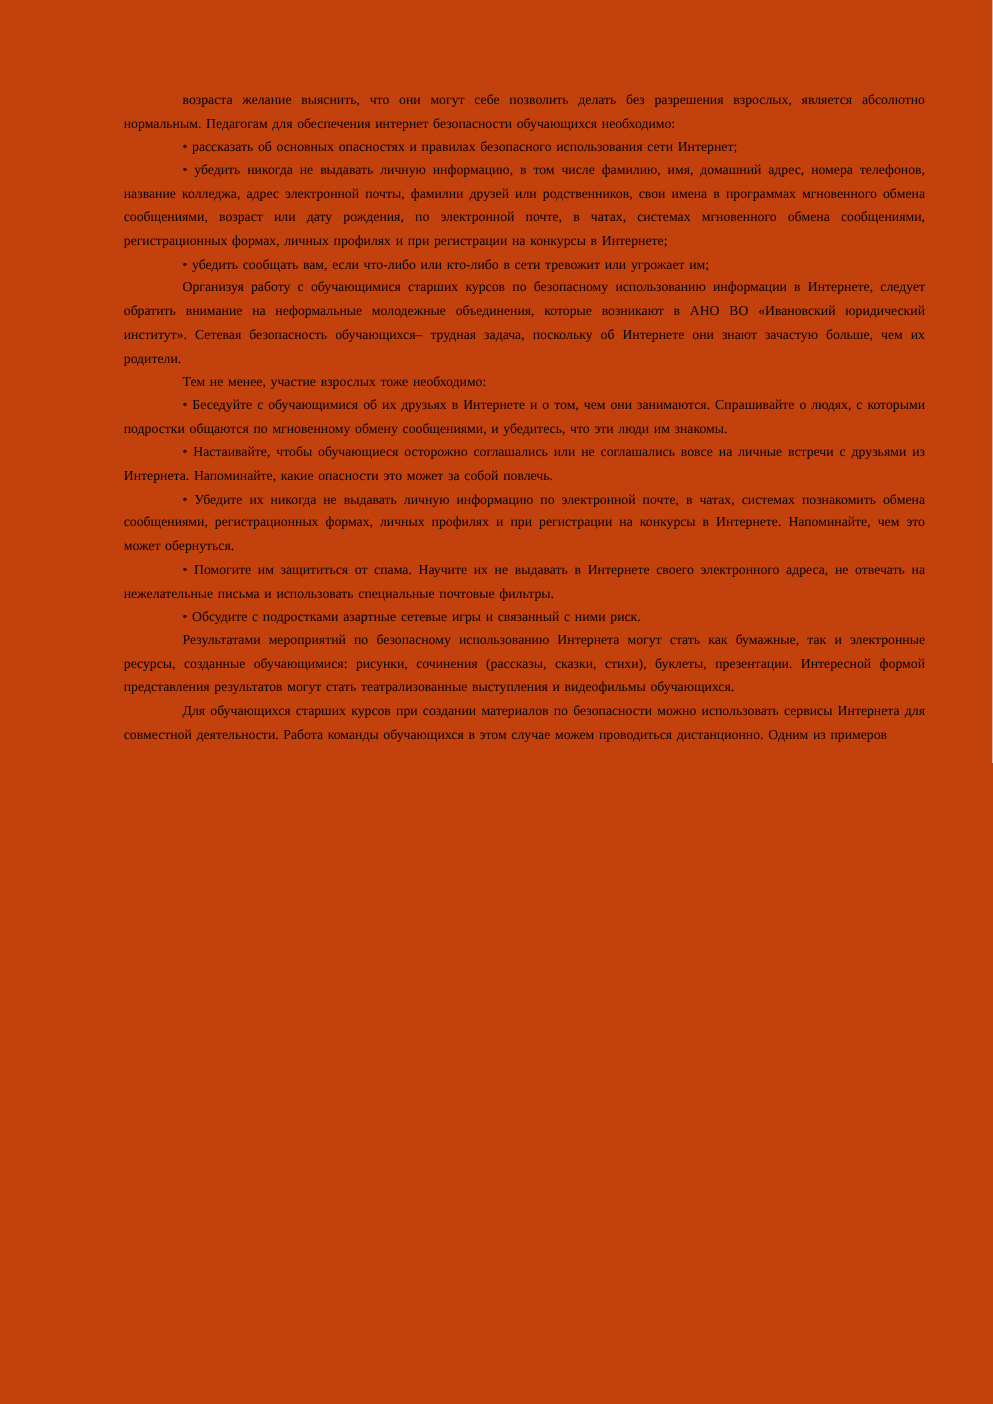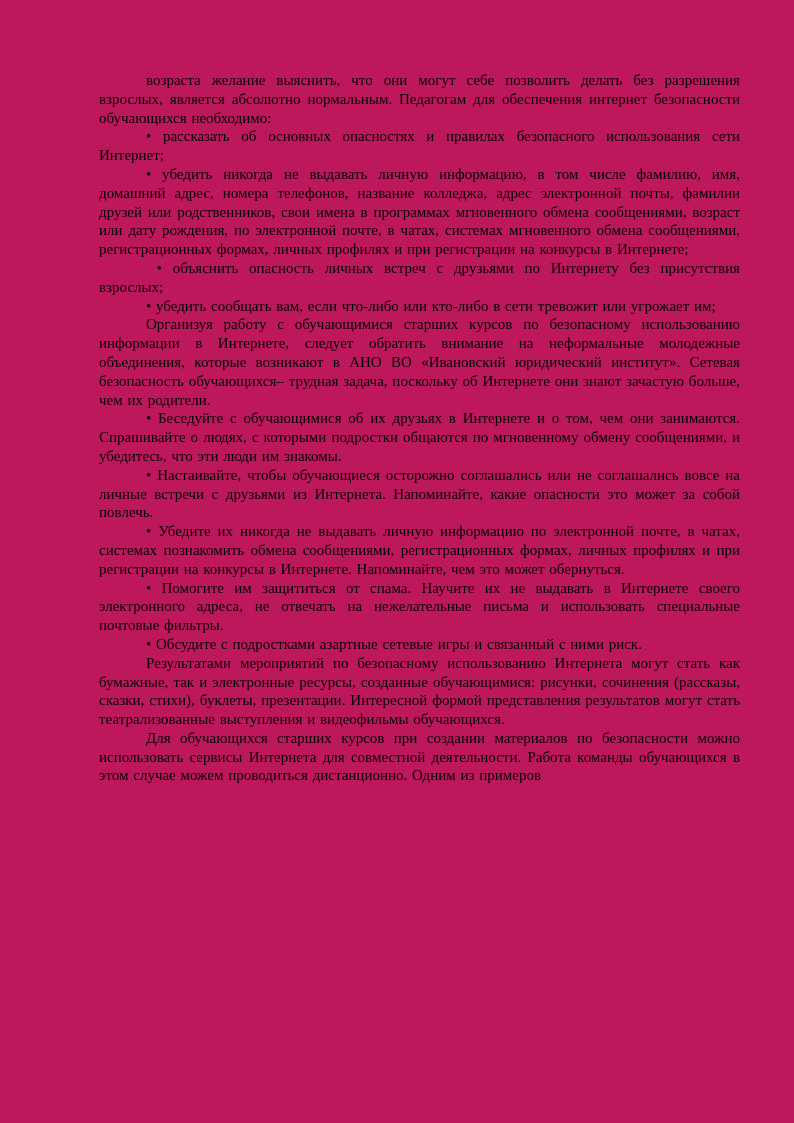--- a/index.html
+++ b/index.html
@@ -4,24 +4,24 @@
 <style>
   html, body {
     margin: 0;
     padding: 0;
     background: #ffffff;
   }
   .page {
     position: relative;
     width: 794px;
     height: 1123px;
-    background: #be185d;
+    background: #c2410c;
     overflow: hidden;
     font-family: "Liberation Serif", serif;
-    font-size: 15px;
+    font-size: 11px;
     line-height: 18.8px;
     color: #000000;
   }
   .content {
     position: absolute;
     left: 99px;
     top: 71px;
     width: 641px;
     text-align: justify;
   }
@@ -33,23 +33,23 @@
   }
 </style>
 </head>
 <body>
 
 <div class="page">
   <div class="content">
     <p>возраста желание выяснить, что они могут себе позволить делать без разрешения взрослых, является абсолютно нормальным. Педагогам для обеспечения интернет безопасности обучающихся необходимо:</p>
     <p>• рассказать об основных опасностях и правилах безопасного использования сети Интернет;</p>
     <p>• убедить никогда не выдавать личную информацию, в том числе фамилию, имя, домашний адрес, номера телефонов, название колледжа, адрес электронной почты, фамилии друзей или родственников, свои имена в программах мгновенного обмена сообщениями, возраст или дату рождения, по электронной почте, в чатах, системах мгновенного обмена сообщениями, регистрационных формах, личных профилях и при регистрации на конкурсы в Интернете;</p>
-    <p>&nbsp;• объяснить опасность личных встреч с друзьями по Интернету без присутствия взрослых;</p>
     <p>• убедить сообщать вам, если что-либо или кто-либо в сети тревожит или угрожает им;</p>
     <p>Организуя работу с обучающимися старших курсов по безопасному использованию информации в Интернете, следует обратить внимание на неформальные молодежные объединения, которые возникают в АНО ВО «Ивановский юридический институт». Сетевая безопасность обучающихся– трудная задача, поскольку об Интернете они знают зачастую больше, чем их родители.</p>
+    <p>Тем не менее, участие взрослых тоже необходимо:</p>
     <p>• Беседуйте с обучающимися об их друзьях в Интернете и о том, чем они занимаются. Спрашивайте о людях, с которыми подростки общаются по мгновенному обмену сообщениями, и убедитесь, что эти люди им знакомы.</p>
     <p>• Настаивайте, чтобы обучающиеся осторожно соглашались или не соглашались вовсе на личные встречи с друзьями из Интернета. Напоминайте, какие опасности это может за собой повлечь.</p>
     <p>• Убедите их никогда не выдавать личную информацию по электронной почте, в чатах, системах познакомить обмена сообщениями, регистрационных формах, личных профилях и при регистрации на конкурсы в Интернете. Напоминайте, чем это может обернуться.</p>
     <p>• Помогите им защититься от спама. Научите их не выдавать в Интернете своего электронного адреса, не отвечать на нежелательные письма и использовать специальные почтовые фильтры.</p>
     <p>• Обсудите с подростками азартные сетевые игры и связанный с ними риск.</p>
     <p>Результатами мероприятий по безопасному использованию Интернета могут стать как бумажные, так и электронные ресурсы, созданные обучающимися: рисунки, сочинения (рассказы, сказки, стихи), буклеты, презентации. Интересной формой представления результатов могут стать театрализованные выступления и видеофильмы обучающихся.</p>
     <p>Для обучающихся старших курсов при создании материалов по безопасности можно использовать сервисы Интернета для совместной деятельности. Работа команды обучающихся в этом случае можем проводиться дистанционно. Одним из примеров</p>
   </div>
 </div>
 

